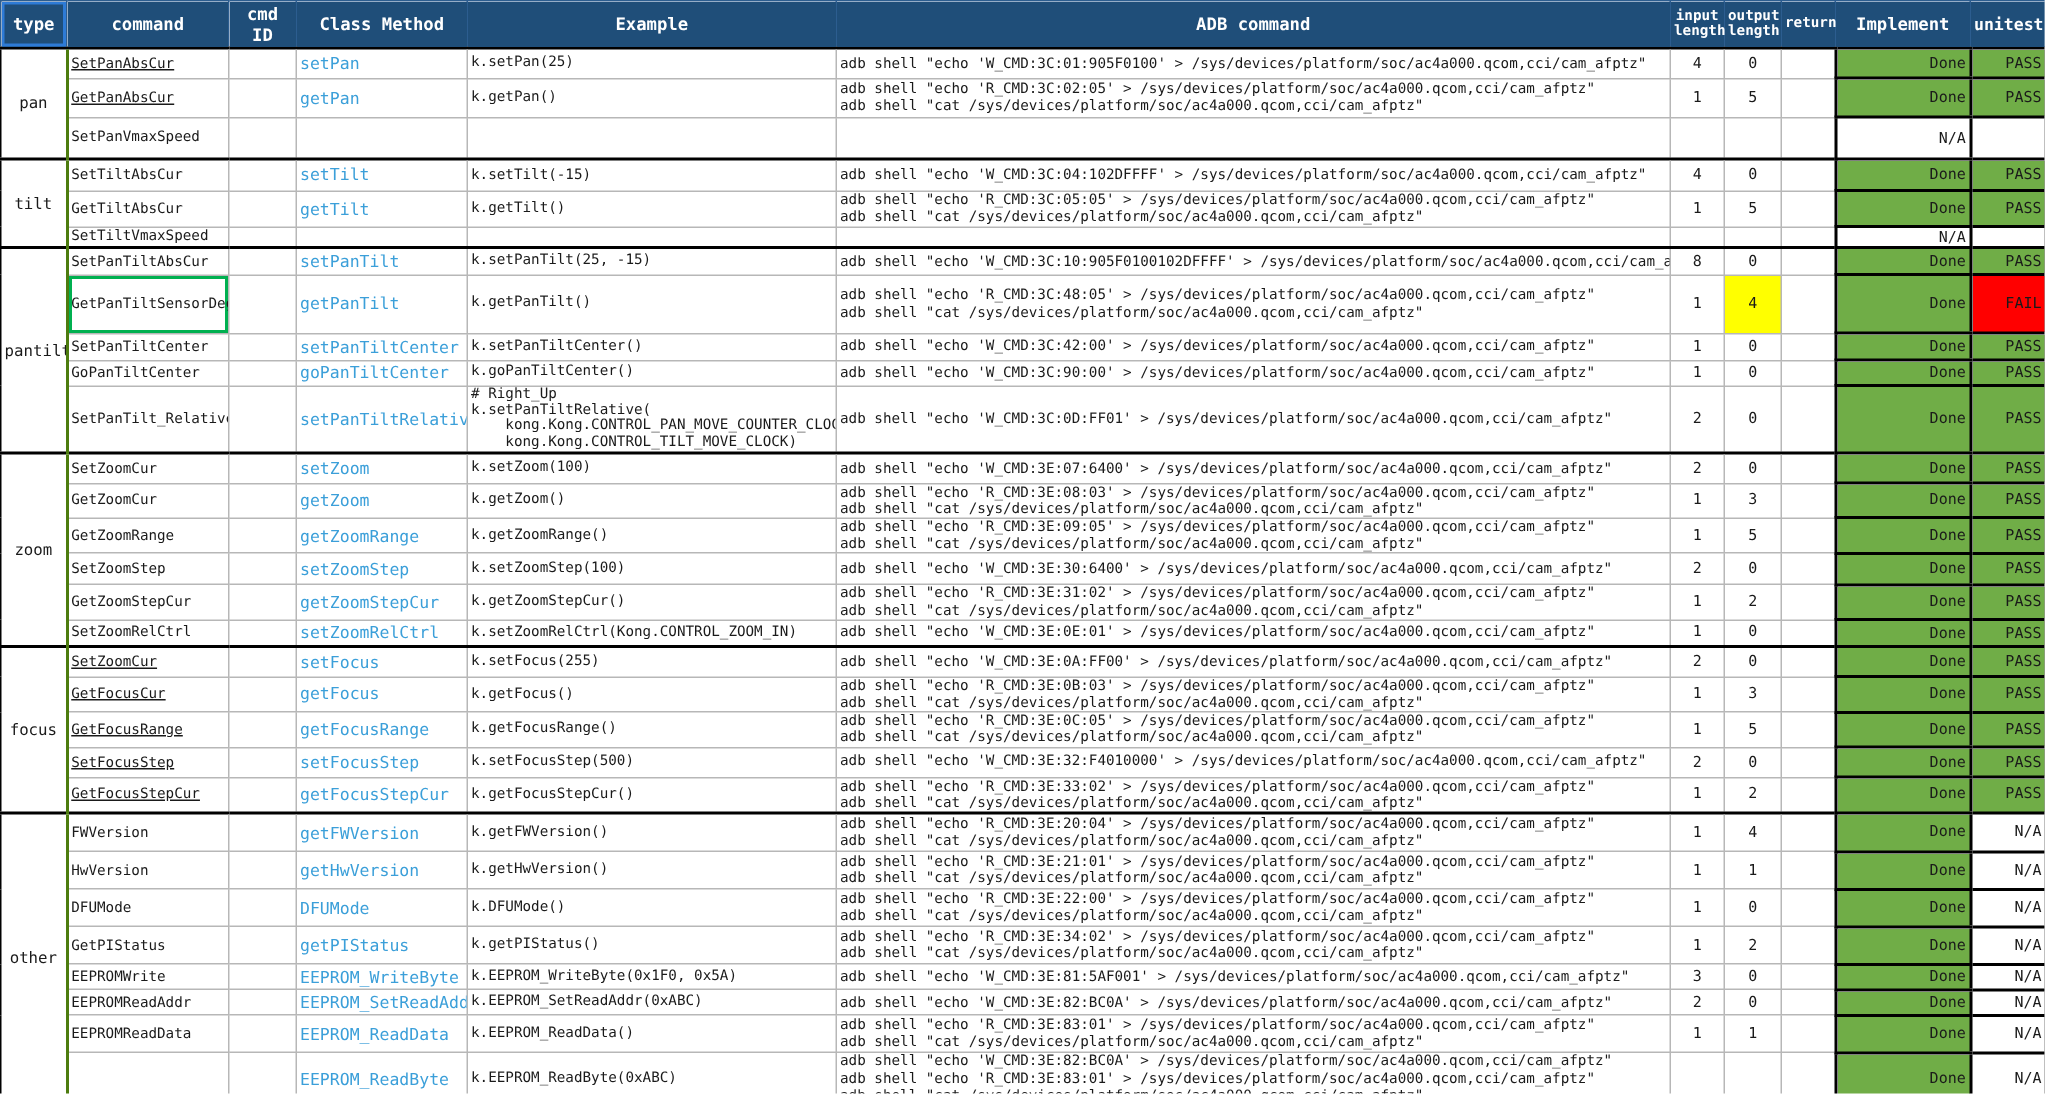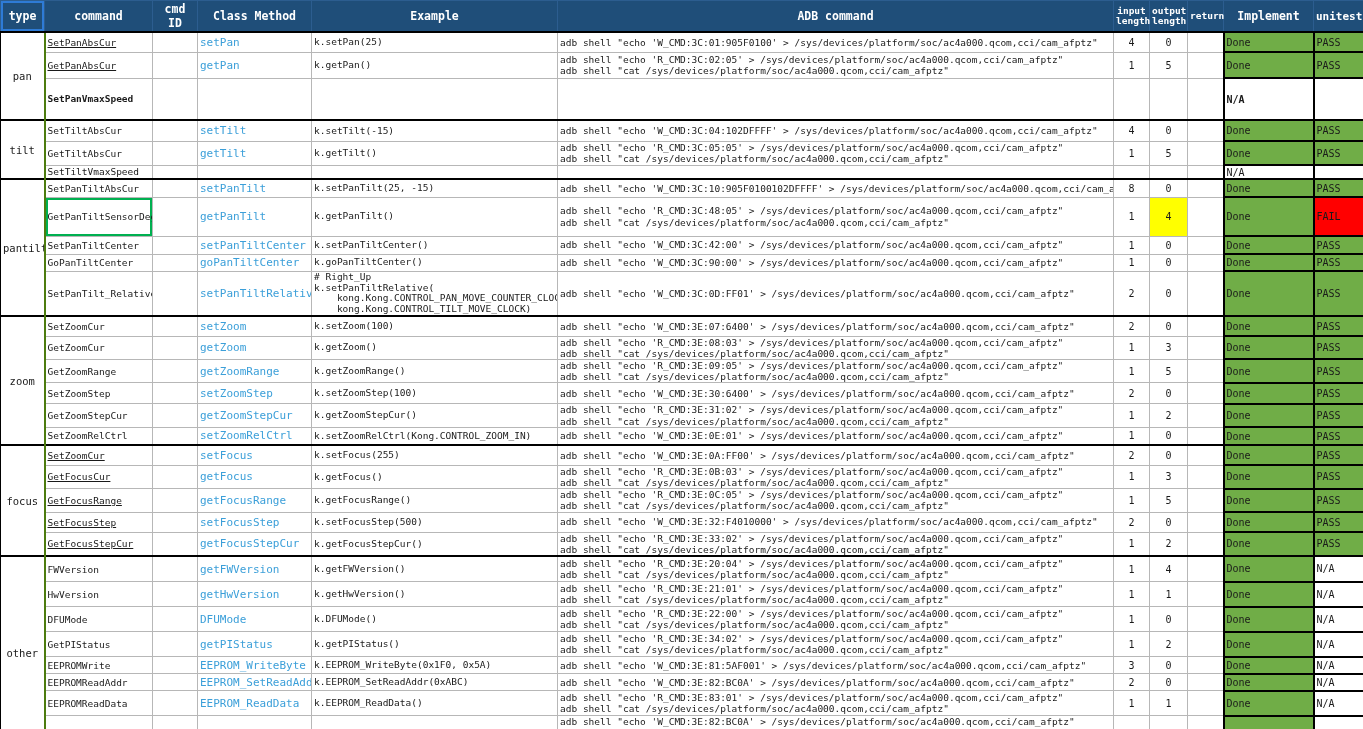--- a/index.html
+++ b/index.html
@@ -27,21 +27,21 @@
      text-align:center;font-size:10.5px;}
   .cell-command{font-size:9.5px;white-space:nowrap;padding-left:2px;}
   .cell-command.u .t{text-decoration:underline;}
   .cell-command.marked{box-shadow:inset 0 0 0 2px var(--mark-green,#00B050);}
   .cell-cmdid{font-size:10px;text-align:left;padding-left:45px;}
   .cell-method{font-size:11px;color:var(--method-blue,#3B9FD9);white-space:nowrap;}
   .cell-example{font-size:9.5px;line-height:1.1;white-space:pre;}
   .cell-adb{font-size:9.5px;line-height:1.18;white-space:pre;}
   .cell-num{font-size:10px;text-align:center;}
   .hl-yellow{background:var(--highlight-yellow,#FFFF00);}
-  .cell-impl,.cell-unit{font-size:10px;text-align:left;
+  .cell-impl,.cell-unit{font-size:10px;text-align:right;
      border-left:2px solid #000;border-bottom:2px solid #000;}
   .cell-unit{border-right:1px solid #000;}
   .bg-green{background:var(--done-green,#70AD47);}
   .bg-red{background:var(--fail-red,#FF0000);}
 </style>
 </head>
 <body>
 
 <table>
   <colgroup>
@@ -92,21 +92,21 @@
         <td class="cell-method">getPan</td>
         <td class="cell-example">k.getPan()</td>
         <td class="cell-adb">adb shell "echo 'R_CMD:3C:02:05' &gt; /sys/devices/platform/soc/ac4a000.qcom,cci/cam_afptz"
 adb shell "cat /sys/devices/platform/soc/ac4a000.qcom,cci/cam_afptz"</td>
         <td class="cell-num">1</td>
         <td class="cell-num">5</td>
         <td class="cell-num"></td>
         <td class="cell-impl bg-green">Done</td>
         <td class="cell-unit bg-green">PASS</td>
       </tr>
-      <tr style="height: 42px; font-weight: bold;">
+      <tr style="height: 28px;">
         <td class="cell-command"><span class="t">SetPanVmaxSpeed</span></td>
         <td class="cell-cmdid">0x12</td>
         <td class="cell-method"></td>
         <td class="cell-example"></td>
         <td class="cell-adb"></td>
         <td class="cell-num"></td>
         <td class="cell-num"></td>
         <td class="cell-num"></td>
         <td class="cell-impl">N/A</td>
         <td class="cell-unit"></td>

